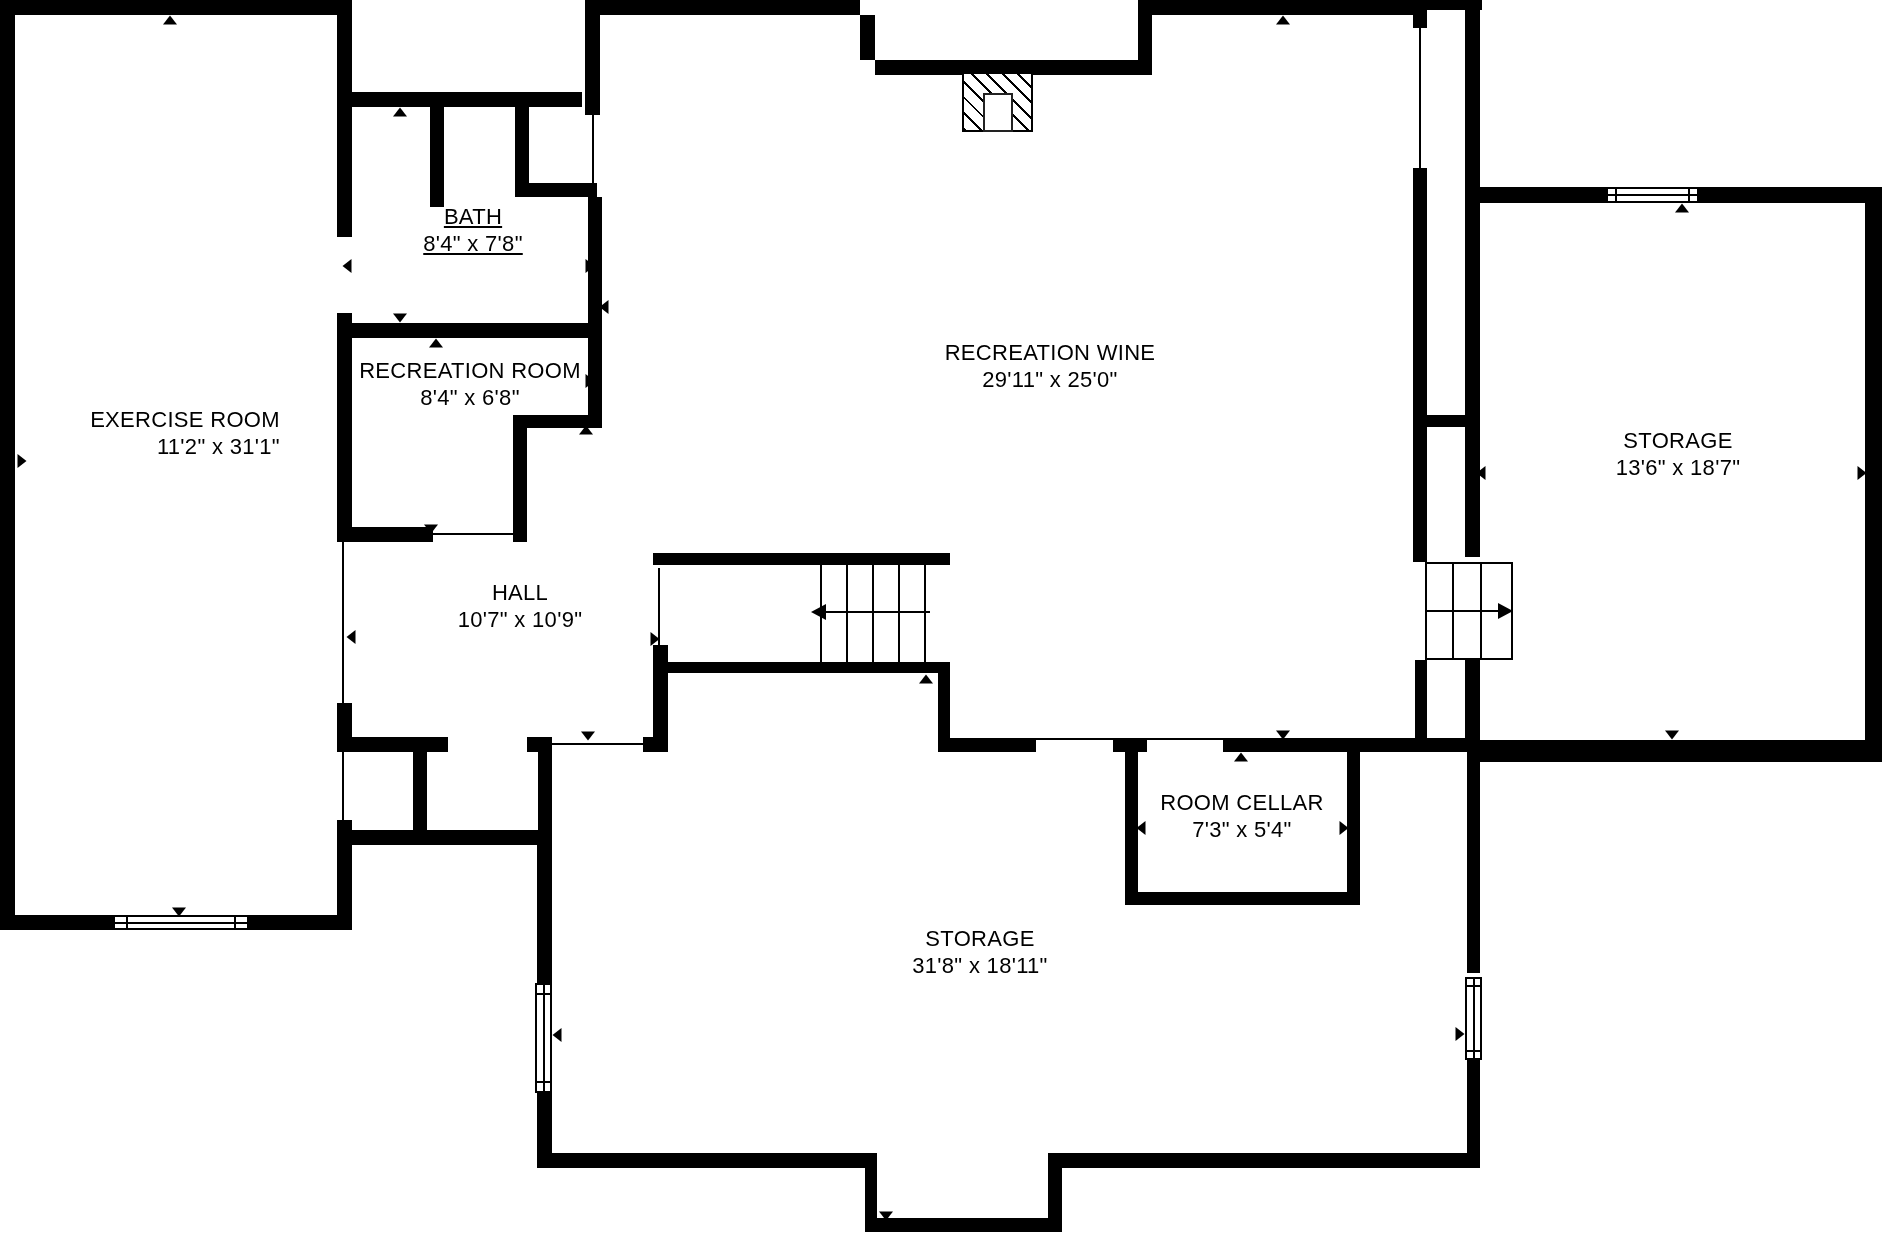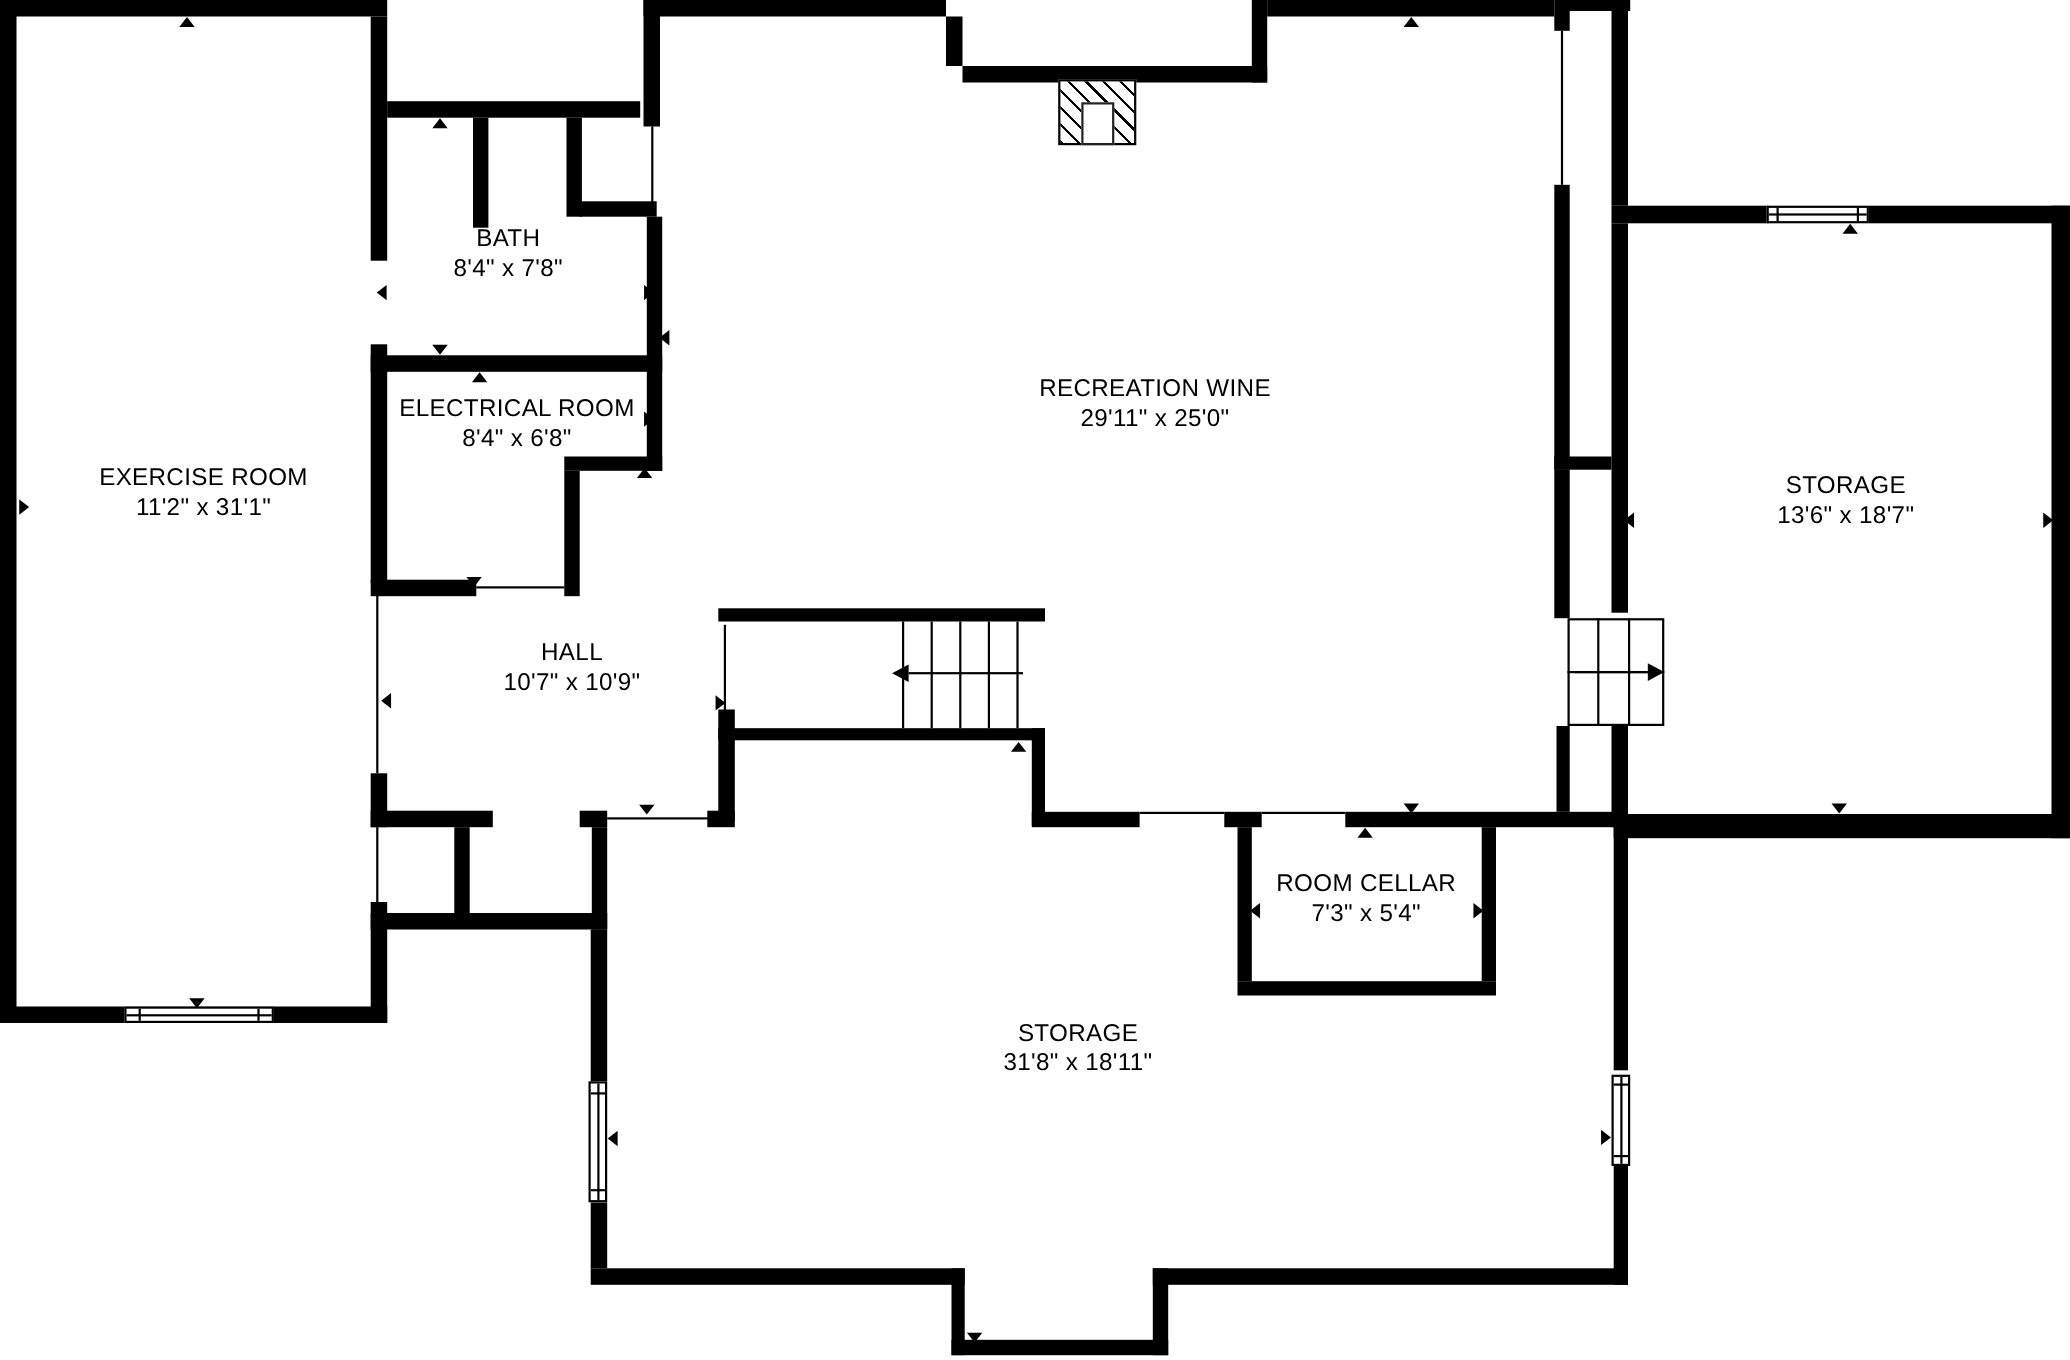--- a/index.html
+++ b/index.html
@@ -174,30 +174,30 @@
       <div class="marker left" style="left: 1481px; top: 473px;"></div>
       <div class="marker right" style="left: 1862px; top: 473px;"></div>
       <div class="marker up" style="left: 1682px; top: 208px;"></div>
       <div class="marker down" style="left: 1672px; top: 735px;"></div>
       <div class="marker left" style="left: 557px; top: 1035px;"></div>
       <div class="marker right" style="left: 1460px; top: 1034px;"></div>
       <div class="marker down" style="left: 886px; top: 1216px;"></div>
       <div class="marker down" style="left: 179px; top: 912px;"></div>
     </div>
   <div id="labels-layer">
-      <div class="room-label" style="left: 185px; top: 420px;">
+      <div class="room-label" style="left: 185px; top: 406px; text-align: right;">
         <div>EXERCISE ROOM</div>
         <div>11'2" x 31'1"</div>
       </div>
-      <div class="room-label" style="left: 462px; top: 203px;">
+      <div class="room-label" style="left: 473px; top: 203px; text-decoration: underline;">
         <div>BATH</div>
         <div>8'4" x 7'8"</div>
       </div>
       <div class="room-label" style="left: 470px; top: 357px;">
-        <div>ELECTRICAL ROOM</div>
+        <div>RECREATION ROOM</div>
         <div>8'4" x 6'8"</div>
       </div>
       <div class="room-label" style="left: 1050px; top: 339px;">
         <div>RECREATION WINE</div>
         <div>29'11" x 25'0"</div>
       </div>
       <div class="room-label" style="left: 1678px; top: 427px;">
         <div>STORAGE</div>
         <div>13'6" x 18'7"</div>
       </div>

